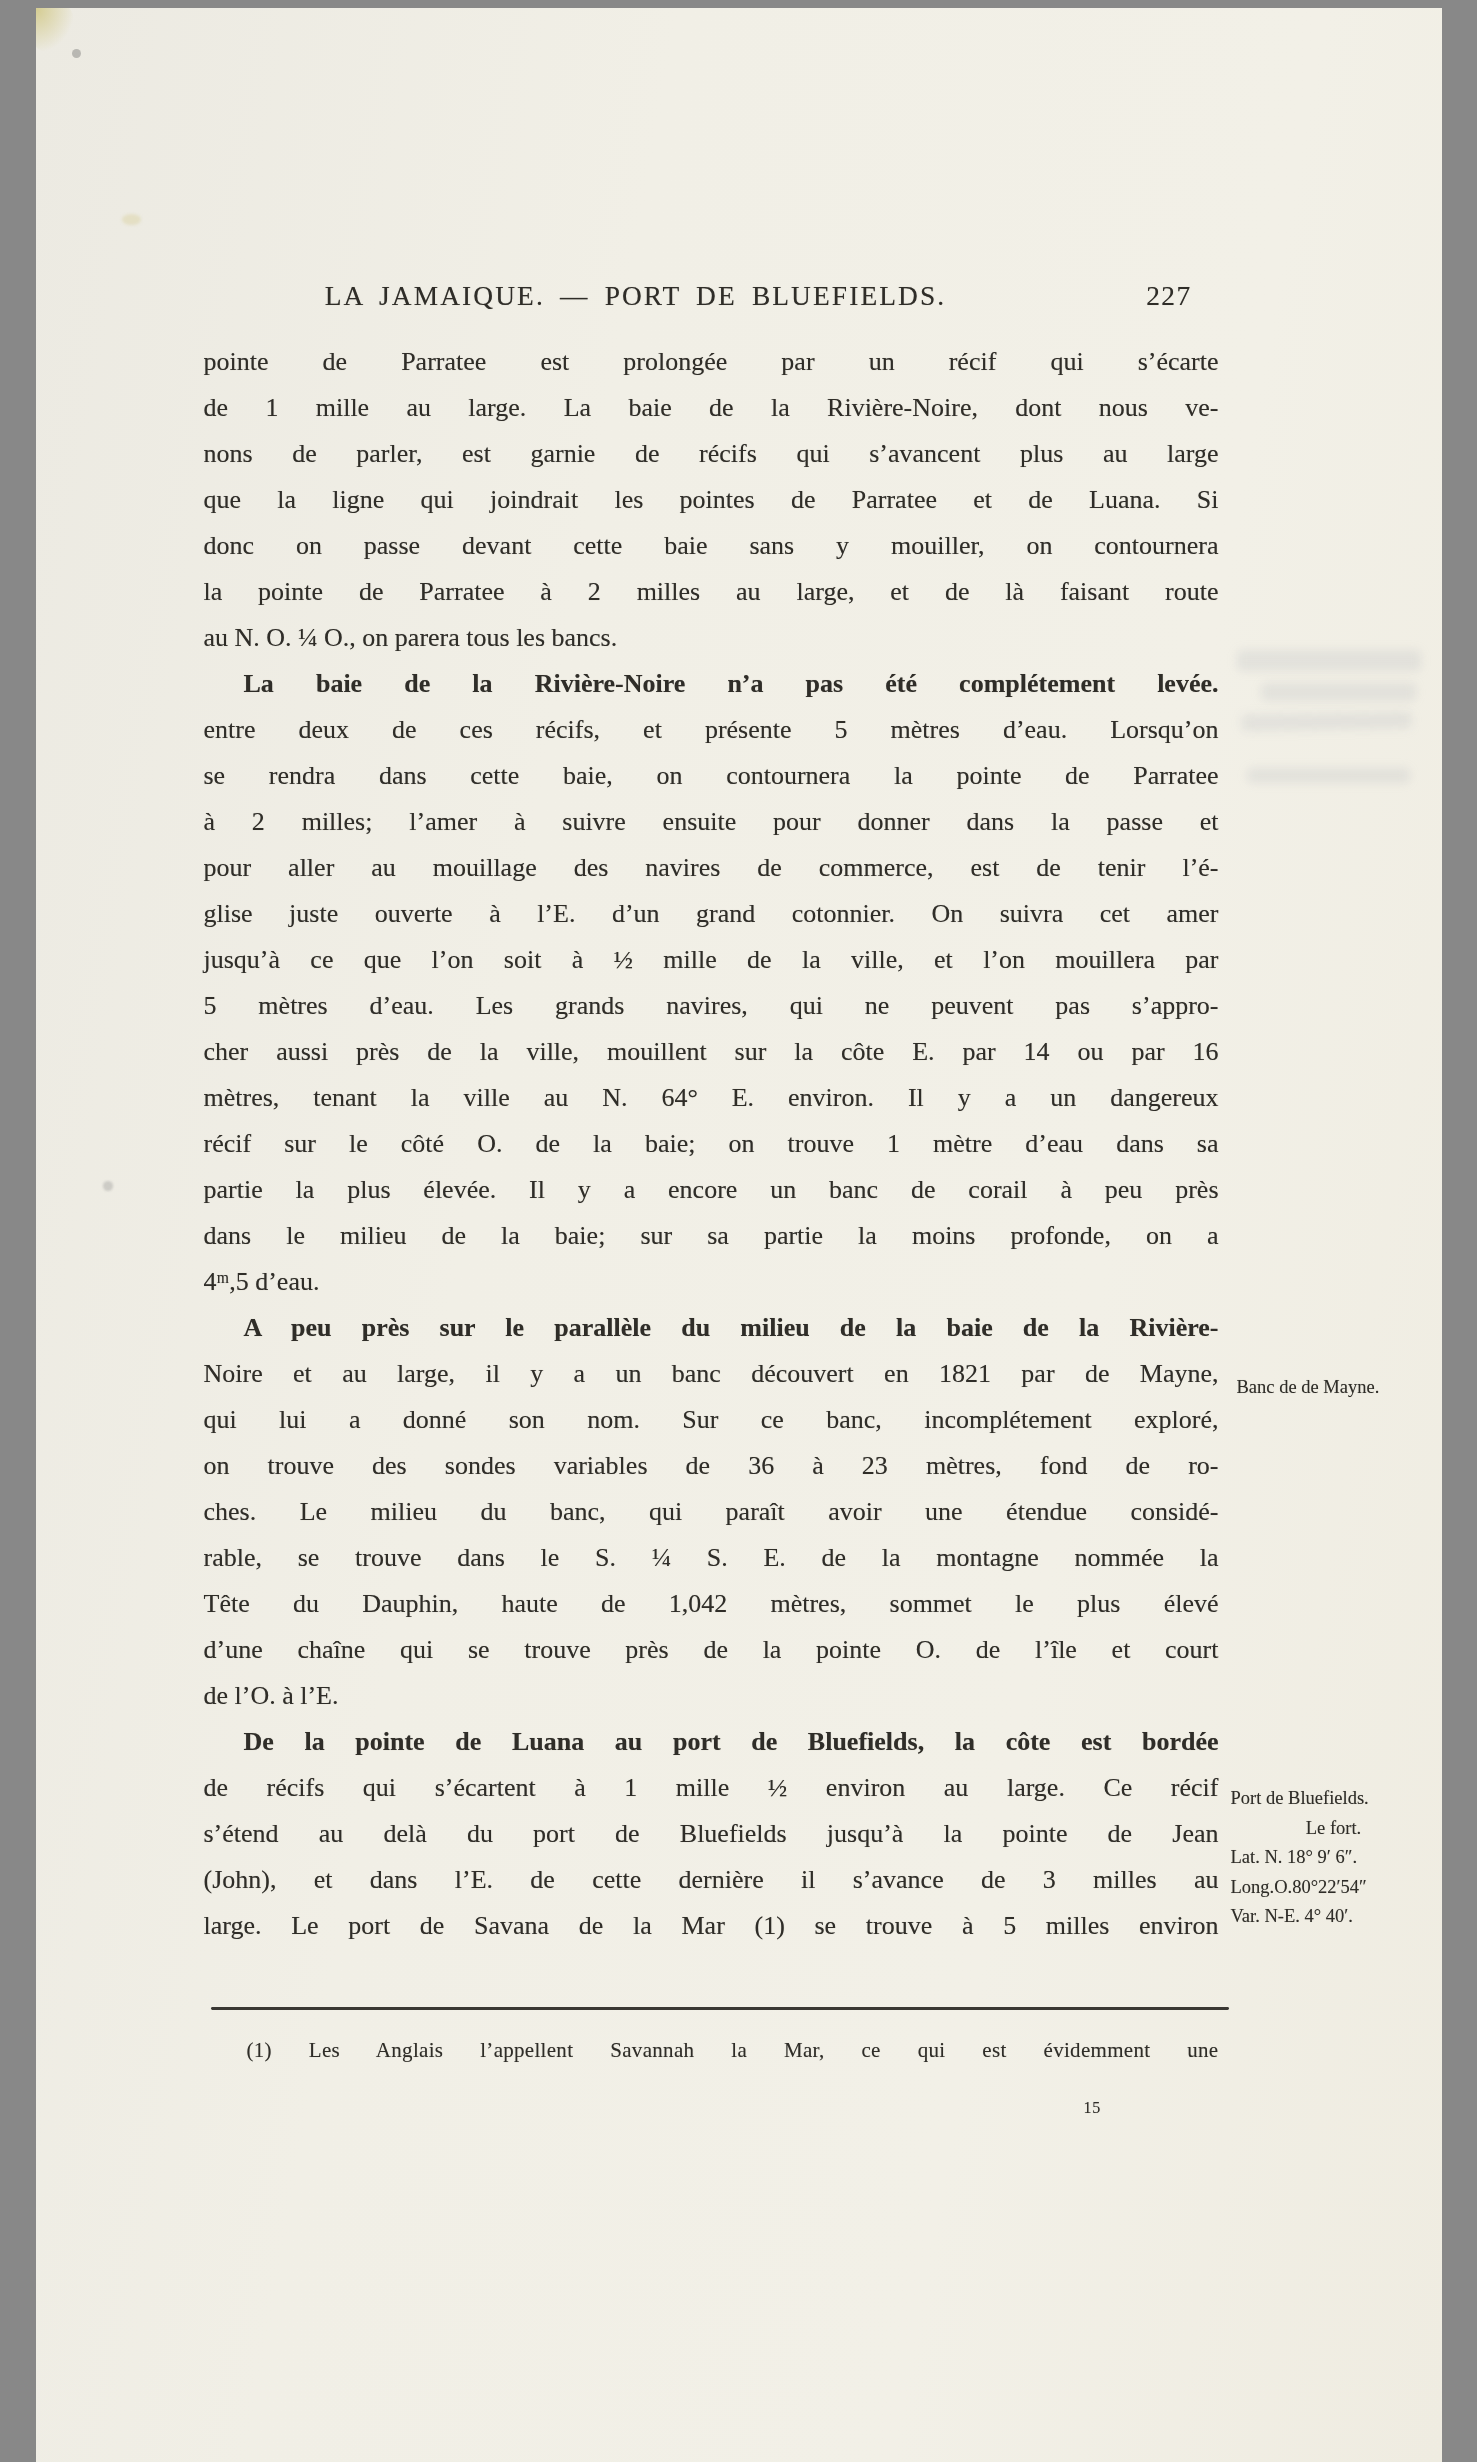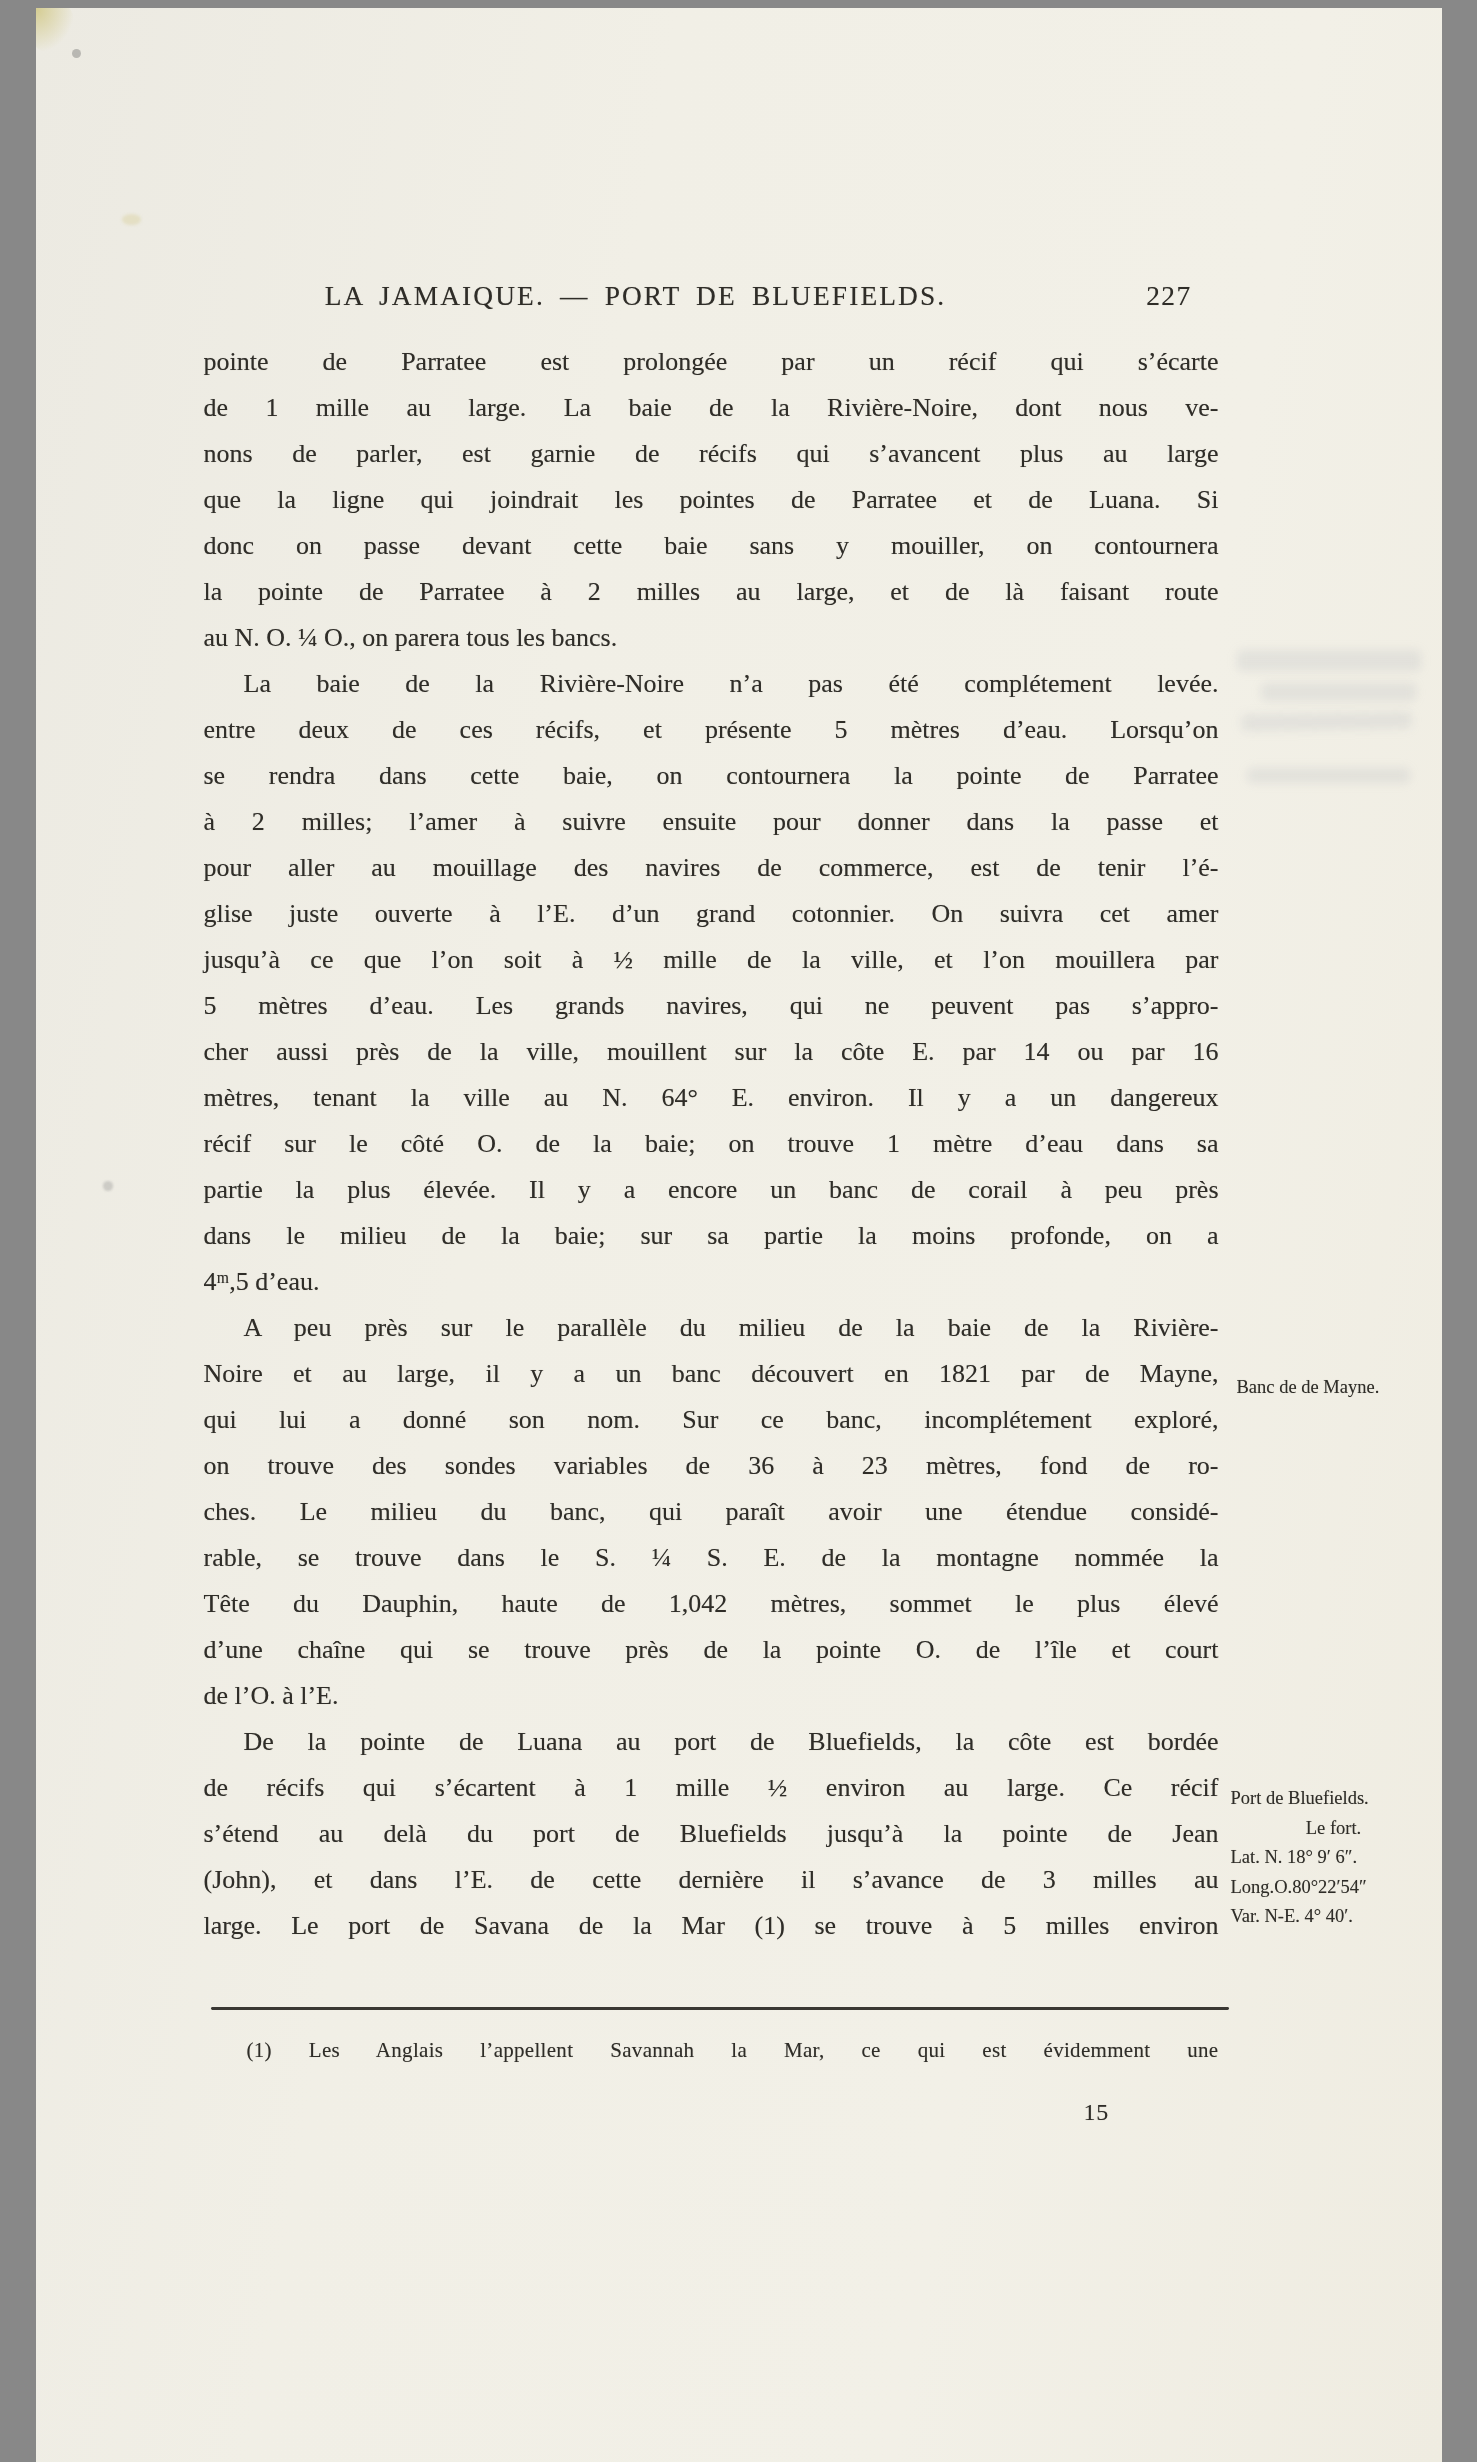--- a/index.html
+++ b/index.html
@@ -30,21 +30,21 @@
     position:absolute;left:168px;top:331px;width:1015px;
     font-size:26px;
     text-shadow:0 0 0.7px rgba(47,45,40,.4);
   }
   .body-col .line{
     height:46px;line-height:46px;white-space:nowrap;
     text-align:justify;text-align-last:justify;white-space:normal;
     overflow:visible;
   }
   .body-col .line.last{text-align-last:left;}
-  .body-col .line.indent{text-indent:40px;}
+  .body-col .line.indent{text-indent:40px;font-weight:bold;}
   
   .margin-note{
     position:absolute;font-size:18.5px;line-height:29.5px;
     text-shadow:0 0 0.7px rgba(47,45,40,.35);
   }
   #note-mayne{left:1201px;top:1365px;width:247px;}
   #note-bluefields{left:1195px;top:1776px;width:254px;}
   #note-bluefields .nb-line{height:29.5px;}
   #note-bluefields .center{text-align:center;width:206px;}
   
@@ -54,21 +54,21 @@
   }
   .footnote{
     position:absolute;left:168px;top:2023px;width:1015px;
     font-size:21px;letter-spacing:0.3px;
     text-shadow:0 0 0.7px rgba(47,45,40,.35);
   }
   .footnote .fn-line{height:38px;line-height:38px;}
   .footnote .fn-1{text-indent:43px;text-align:justify;text-align-last:justify;}
   .signature{
     position:absolute;left:1048px;top:2091px;
-    font-size:24px;letter-spacing:0.7px;
+    font-size:16px;letter-spacing:0.7px;
     text-shadow:0 0 0.7px rgba(47,45,40,.4);
     text-align:center;
   }
   
   .artifact{position:absolute;pointer-events:none;}
   .corner-smudge{
     left:-8.2px;top:-9.6px;width:48px;height:55px;border-radius:50%;
     background:radial-gradient(ellipse at 20% 20%,rgba(205,195,120,.75),rgba(205,195,120,0) 70%);
   }
   .speck1{left:36px;top:41px;width:9px;height:9px;border-radius:50%;background:rgba(90,90,88,.35);filter:blur(0.7px);}

